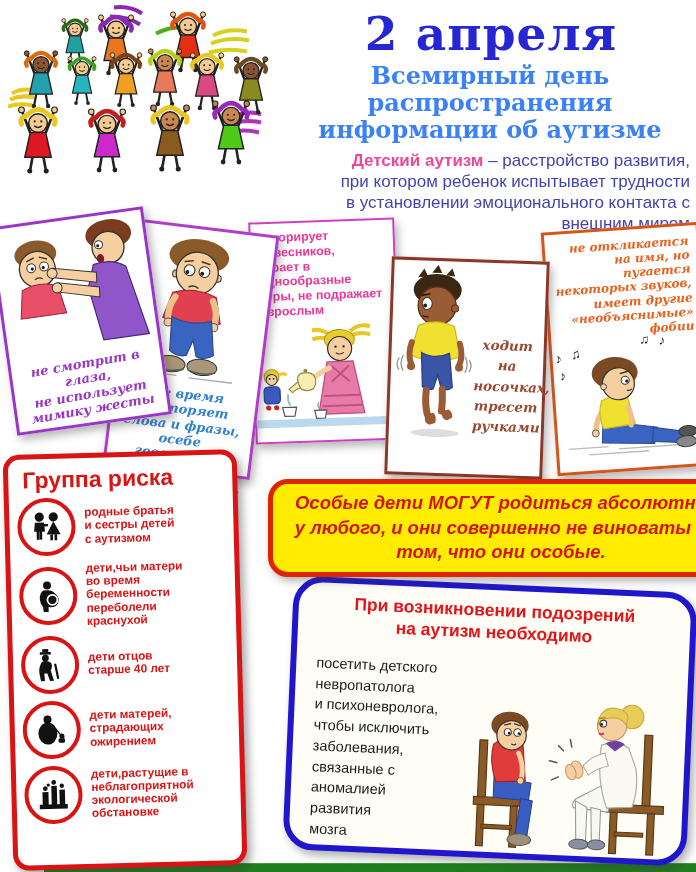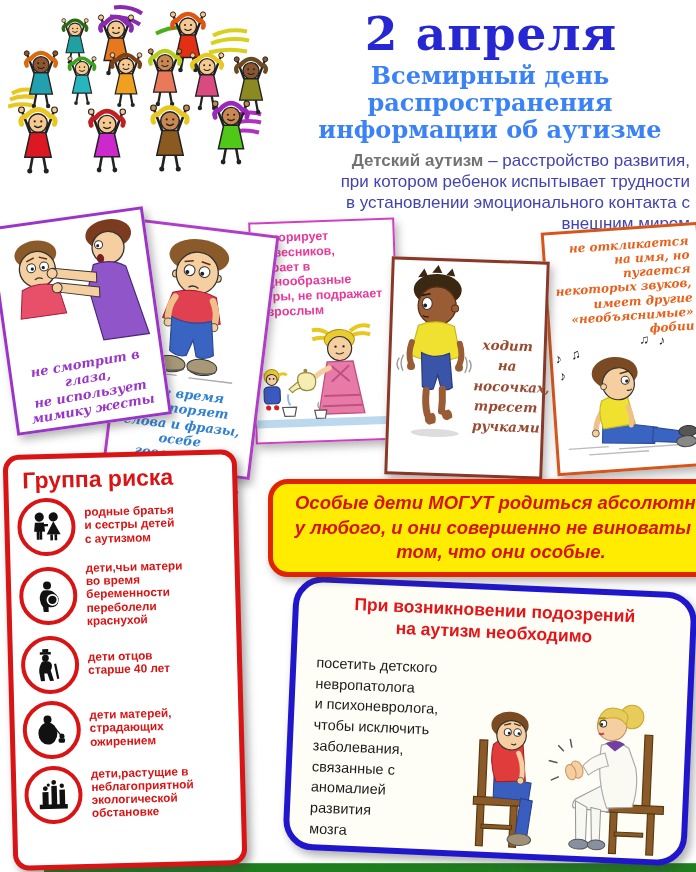--- a/index.html
+++ b/index.html
@@ -10,21 +10,21 @@
   
   .crowd{position:absolute;left:8px;top:4px;width:285px;height:208px;}
   .hdr-date{position:absolute;left:292px;top:6px;width:398px;text-align:center;
             font-family:"DejaVu Serif",serif;font-weight:bold;font-size:47px;
             color:#2626d2;letter-spacing:1px;}
   .hdr-event{position:absolute;left:288px;top:62px;width:404px;text-align:center;
              font-family:"DejaVu Serif",serif;font-weight:bold;font-size:24px;
              line-height:1.13;color:#3b82f6;}
   .hdr-intro{position:absolute;left:276px;top:150px;width:414px;text-align:right;
              font-size:17px;line-height:1.24;color:#4343b0;font-weight:500;margin:0;}
-  .hdr-intro b{color:#737373;font-weight:bold;margin-left:8px;}
+  .hdr-intro b{color:#ec4899;font-weight:bold;margin-left:8px;}
 
   
   .card{position:absolute;background:#fff;box-shadow:3px 5px 9px rgba(70,70,70,.4);}
   .ct{font-weight:bold;line-height:1.18;}
   .card1{left:2px;top:216px;width:150px;height:204px;border:3px solid #9a35c8;
          transform:rotate(-8deg);z-index:3;}
   .card1 .ct{position:absolute;left:2px;right:2px;bottom:6px;text-align:center;
              font-family:"DejaVu Serif",serif;font-style:italic;font-size:13px;color:#9a35c8;
              transform:rotate(-2deg);}
   .card2{left:117px;top:226px;width:142px;height:240px;border:3px solid #b03cc8;

